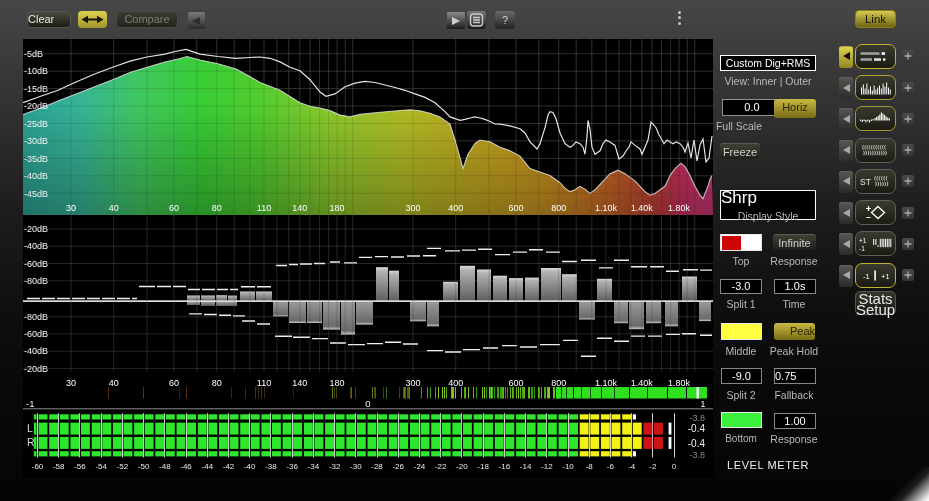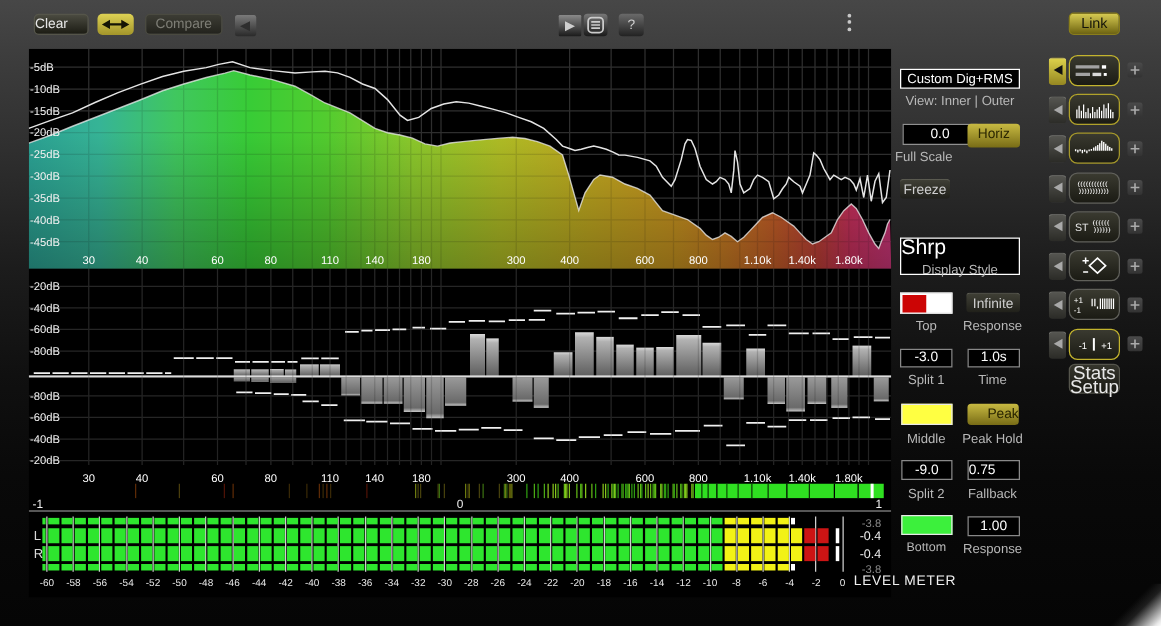--- a/index.html
+++ b/index.html
@@ -568,21 +568,21 @@
     <div style="position:absolute;left:681px;top:345px;width:120px;text-align:center;color:#b8b8b8;font-size:10.5px">Middle</div>
     <div style="position:absolute;left:734px;top:345px;width:120px;text-align:center;color:#b8b8b8;font-size:10.5px">Peak Hold</div>
     <div style="position:absolute;left:721px;top:368px;width:41px;height:16px;background:#000;border:1px solid #888;box-sizing:border-box;color:#fff;font-size:11px;text-align:center;line-height:14px">-9.0</div>
     <div style="position:absolute;left:774px;top:368px;width:42px;height:16px;background:#000;border:1px solid #888;box-sizing:border-box;color:#fff;font-size:11px;text-align:left;line-height:14px">0.75</div>
     <div style="position:absolute;left:681px;top:389px;width:120px;text-align:center;color:#b8b8b8;font-size:10.5px">Split 2</div>
     <div style="position:absolute;left:734px;top:389px;width:120px;text-align:center;color:#b8b8b8;font-size:10.5px">Fallback</div>
     <div style="position:absolute;left:721px;top:412px;width:41px;height:16px;background:#3cf03c;border:1.5px solid #e8e8e8;box-sizing:border-box"></div>
     <div style="position:absolute;left:774px;top:413px;width:42px;height:16px;background:#000;border:1px solid #888;box-sizing:border-box;color:#fff;font-size:11px;text-align:center;line-height:14px">1.00</div>
     <div style="position:absolute;left:681px;top:433px;width:120px;text-align:center;color:#b8b8b8;font-size:10px">Bottom</div>
     <div style="position:absolute;left:734px;top:433px;width:120px;text-align:center;color:#b8b8b8;font-size:10.5px">Response</div>
-    <div style="position:absolute;left:664px;top:459px;width:120px;text-align:center;color:#f0f0f0;font-size:11px;letter-spacing:0.6px">LEVEL METER</div>
+    <div style="position:absolute;left:708px;top:459px;width:120px;text-align:center;color:#f0f0f0;font-size:11px;letter-spacing:0.6px">LEVEL METER</div>
 <div style="position:absolute;left:839px;top:45.9px;width:14px;height:21px;background:linear-gradient(#dcd04a,#958722);border-radius:3px;border-top:1px solid rgba(255,255,255,0.25)"></div>
     <div style="position:absolute;left:842.5px;top:52.3px;width:0;height:0;border-top:4px solid transparent;border-bottom:4px solid transparent;border-right:7px solid #111"></div>
     <div style="position:absolute;left:855px;top:43.8px;width:41px;height:25px;background:linear-gradient(#3a3a30,#1b1b14);border:1.6px solid #c3b42e;border-radius:7px;box-sizing:border-box"></div>
     <svg style="position:absolute;left:855px;top:43.8px" width="41" height="25" viewBox="0 0 41 25">
       <path d="M5.5 9.5H24.5M5.5 15.5H17" stroke="#a2a2a2" stroke-width="2.6" fill="none"></path>
       <rect x="26.5" y="8.2" width="3.4" height="2.7" fill="#fff"></rect>
       <rect x="19" y="14.2" width="7" height="2.7" fill="#d8d8d8"></rect>
       <rect x="28" y="14.4" width="2.4" height="2.3" fill="#fff"></rect>
     </svg>
     <div style="position:absolute;left:902px;top:50.3px;width:12px;height:12px;background:linear-gradient(#4a4a4a,#333);border-radius:2px"></div>

